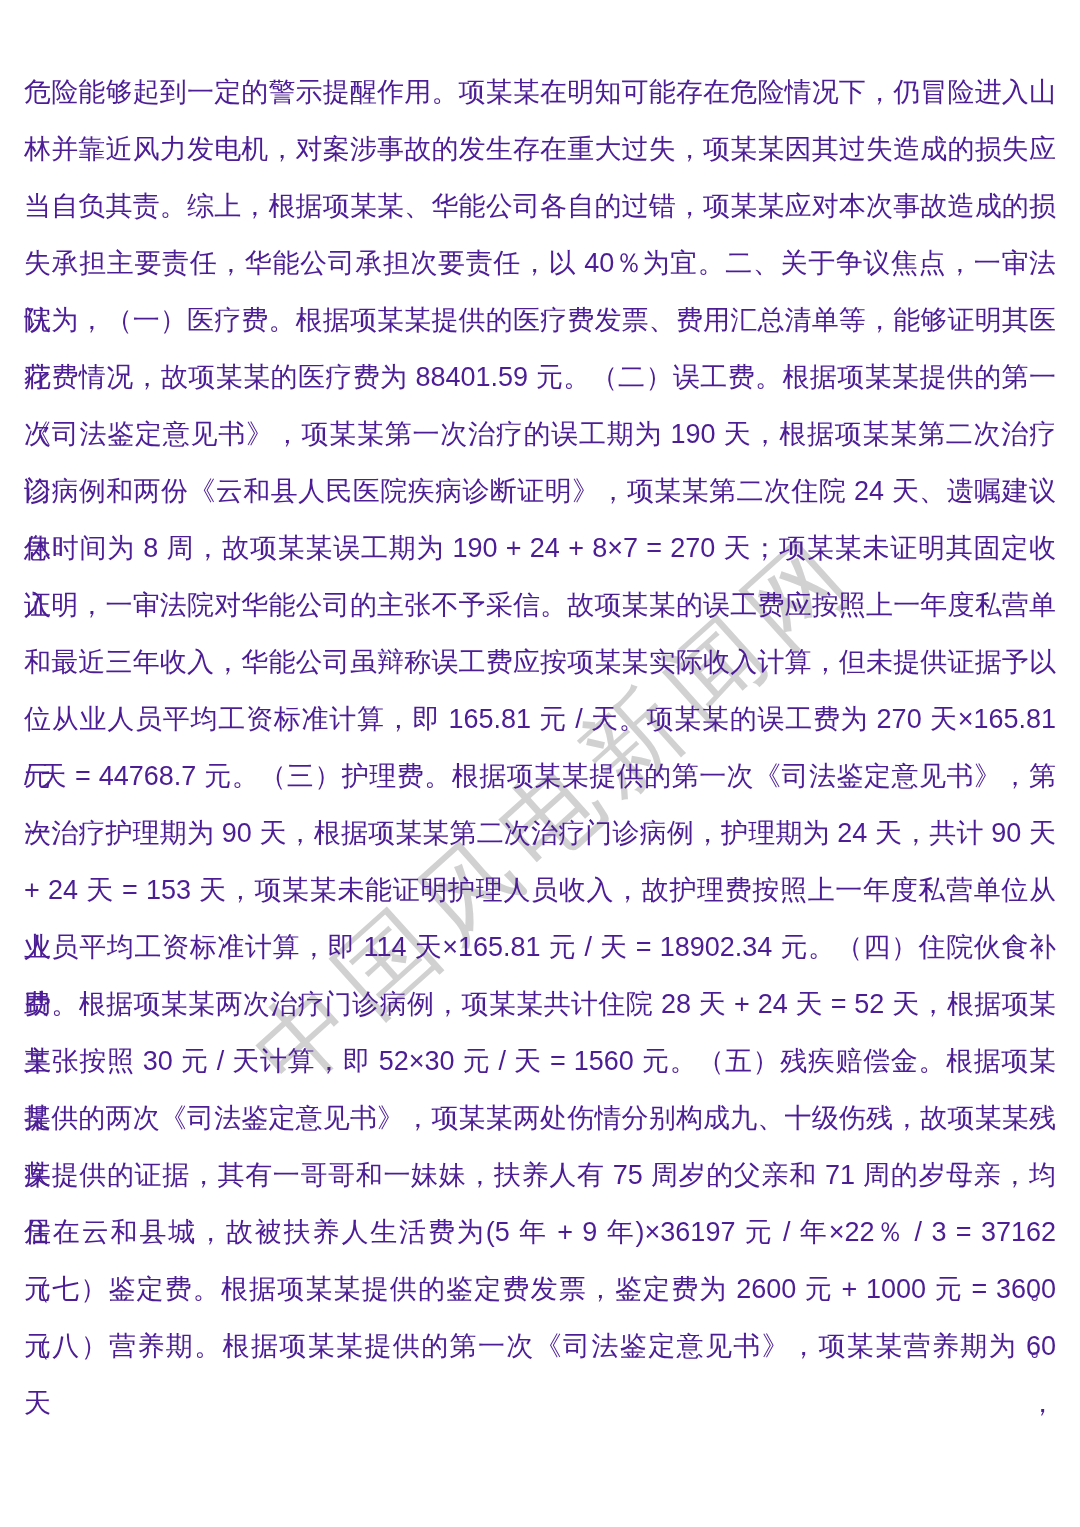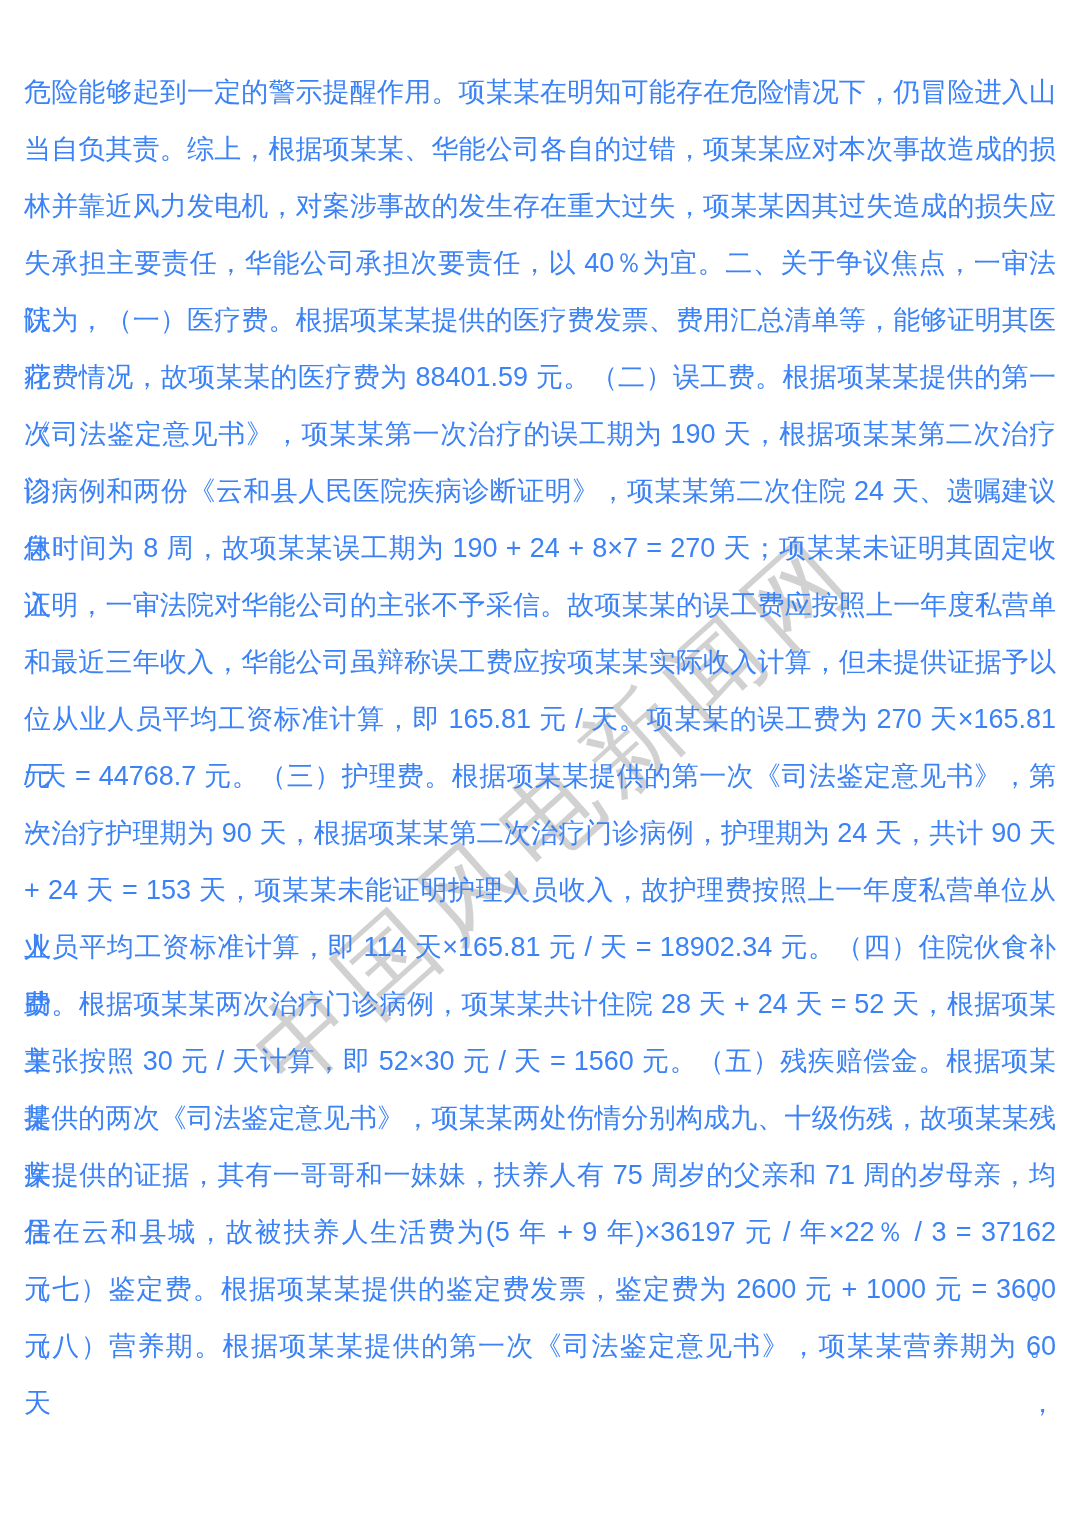--- a/index.html
+++ b/index.html
@@ -36,36 +36,36 @@
     position: absolute;
     left: 24px;
     top: 64px;
     width: 1032px;
     z-index: 1;
   }
   .line {
     height: 57px;
     line-height: 57px;
     font-size: 27px;
-    color: #3b82f6;
+    color: #4c1d95;
     text-align: justify;
     text-align-last: justify;
     text-justify: inter-character;
     overflow: visible;
   }
 </style>
 </head>
 <body>
 
 <div class="page">
   <div class="watermark">中国风电新闻网</div>
   <div class="text-block">
       <div class="line">危险能够起到一定的警示提醒作用。项某某在明知可能存在危险情况下，仍冒险进入山</div>
+      <div class="line">林并靠近风力发电机，对案涉事故的发生存在重大过失，项某某因其过失造成的损失应</div>
       <div class="line">当自负其责。综上，根据项某某、华能公司各自的过错，项某某应对本次事故造成的损</div>
-      <div class="line">林并靠近风力发电机，对案涉事故的发生存在重大过失，项某某因其过失造成的损失应</div>
       <div class="line">失承担主要责任，华能公司承担次要责任，以 40％为宜。二、关于争议焦点，一审法院</div>
       <div class="line">认为，（一）医疗费。根据项某某提供的医疗费发票、费用汇总清单等，能够证明其医疗</div>
       <div class="line">花费情况，故项某某的医疗费为 88401.59 元。（二）误工费。根据项某某提供的第一次</div>
       <div class="line">《司法鉴定意见书》，项某某第一次治疗的误工期为 190 天，根据项某某第二次治疗门</div>
       <div class="line">诊病例和两份《云和县人民医院疾病诊断证明》，项某某第二次住院 24 天、遗嘱建议休</div>
       <div class="line">息时间为 8 周，故项某某误工期为 190 + 24 + 8×7 = 270 天；项某某未证明其固定收入</div>
       <div class="line">证明，一审法院对华能公司的主张不予采信。故项某某的误工费应按照上一年度私营单</div>
       <div class="line">和最近三年收入，华能公司虽辩称误工费应按项某某实际收入计算，但未提供证据予以</div>
       <div class="line">位从业人员平均工资标准计算，即 165.81 元 / 天。项某某的误工费为 270 天×165.81 元</div>
       <div class="line">/ 天 = 44768.7 元。（三）护理费。根据项某某提供的第一次《司法鉴定意见书》，第一</div>

